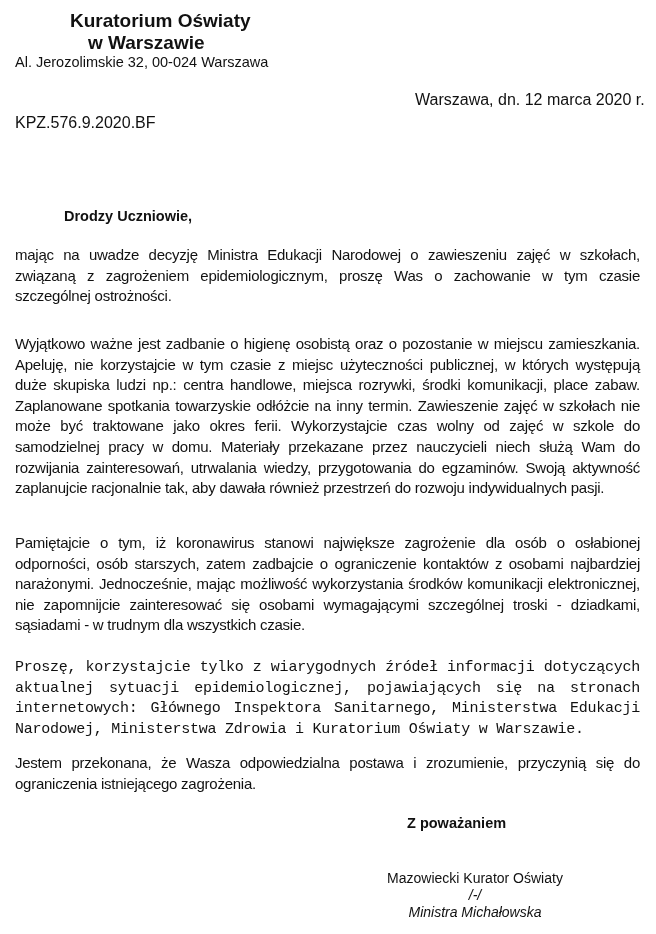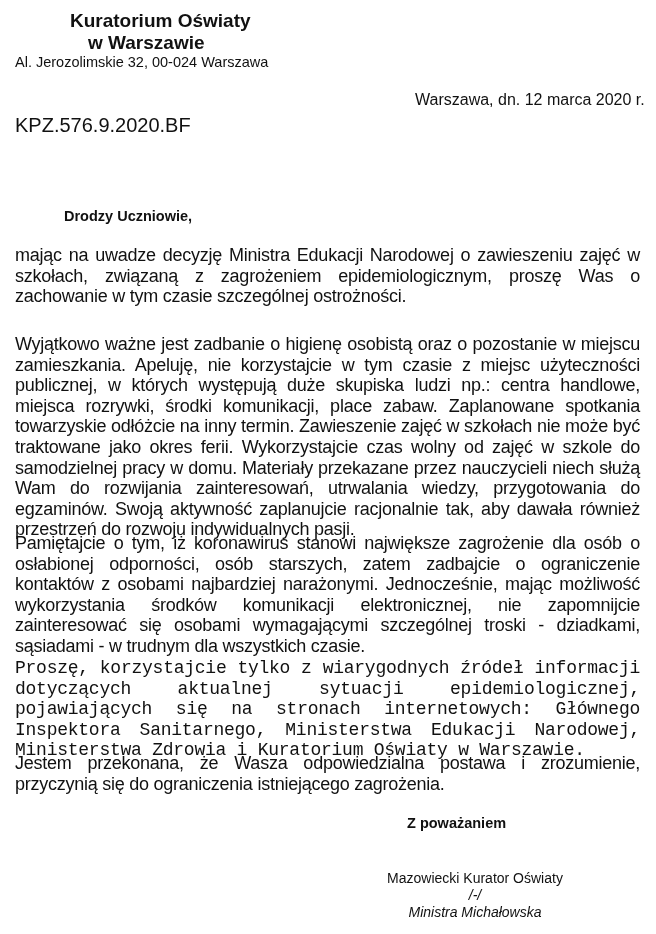--- a/index.html
+++ b/index.html
@@ -4,23 +4,23 @@
 <style>
   html, body { margin: 0; padding: 0; background: #ffffff; }
   body { width: 656px; height: 934px; position: relative; overflow: hidden;
          font-family: "Liberation Sans", sans-serif; color: #111111; }
   .abs { position: absolute; white-space: nowrap; }
   .inst-name { font-weight: bold; font-size: 19px; line-height: 22px; text-align: center; }
   .inst1 { left: 70px; top: 10px; }
   .inst2 { left: 88px; top: 32px; }
   .address { left: 15px; top: 54px; font-size: 14.5px; text-align: right; }
   .date { left: 396px; top: 91px; font-size: 16px; margin-left: 19px; }
-  .ref { left: 15px; top: 114px; font-size: 20px; }
+  .ref { left: 15px; top: 114px; font-size: 16px; }
   .salutation { left: 64px; top: 208px; font-size: 14.5px; font-weight: bold; }
-  .body-text { position: absolute; left: 15px; width: 625px; font-size: 18px;
+  .body-text { position: absolute; left: 15px; width: 625px; font-size: 15px;
                line-height: 20.6px; text-align: justify; font-family: "Liberation Sans Narrow", "Liberation Sans", sans-serif; letter-spacing: -0.25px; }
   .p1 { top: 245px; }
   .p2 { top: 334px; }
   .p3 { top: 533px; }
   .p4 { top: 658px; font-family: Liberation Mono, monospace; }
   .p5 { top: 753px; }
   .closing { left: 407px; top: 815px; font-size: 14.5px; font-weight: bold; }
   .signature { position: absolute; left: 370px; top: 870px; width: 210px; text-align: center;
                font-size: 14px; line-height: 17px; }
   .sig-italic { font-style: italic; }

